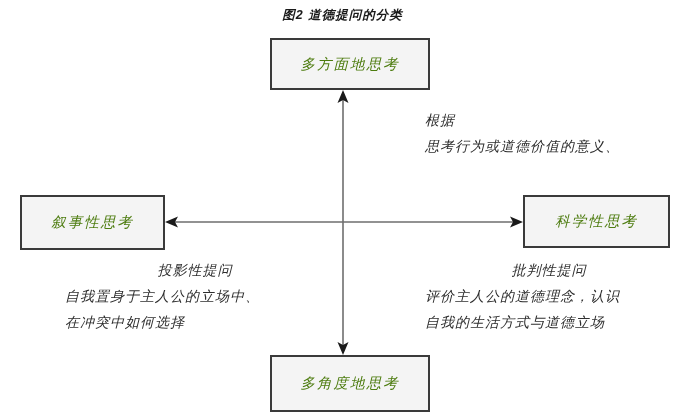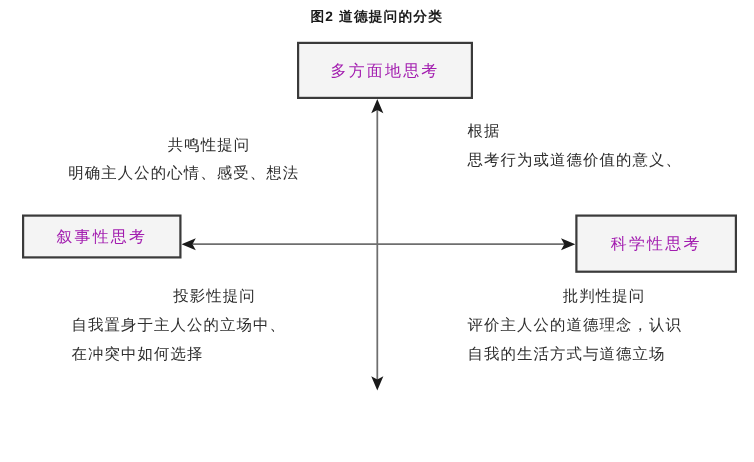--- a/index.html
+++ b/index.html
@@ -8,20 +8,21 @@
     background: #ffffff;
   }
   .canvas {
     position: relative;
     width: 685px;
     height: 420px;
     background: #ffffff;
     font-family: "Liberation Serif", "DejaVu Serif", serif;
     color: #2b2b2b;
     overflow: hidden;
+    font-style: italic;
   }
   .fig-title {
     position: absolute;
     top: 7px;
     left: 0;
     width: 100%;
     text-align: center;
     font-family: "Liberation Sans", "DejaVu Sans", sans-serif;
     font-weight: bold;
     font-size: 12.5px;
@@ -31,25 +32,25 @@
   .node {
     position: absolute;
     box-sizing: border-box;
     background: #f4f4f4;
     border: 2px solid #3a3a3a;
     display: flex;
     align-items: center;
     justify-content: center;
     font-size: 14.5px;
     letter-spacing: 2px;
-    color: #a21caf;
+    color: #4d7c0f;
   }
   .node-top    { left: 270px; top: 38px;  width: 160px; height: 52px; }
   .node-bottom { left: 270px; top: 355px; width: 160px; height: 57px; }
-  .node-left   { left: 20px;  top: 195px; width: 145px; height: 40px; }
+  .node-left   { left: 20px;  top: 195px; width: 145px; height: 55px; }
   .node-right  { left: 523px; top: 195px; width: 147px; height: 53px; }
   .axes {
     position: absolute;
     left: 0;
     top: 0;
     pointer-events: none;
   }
   .quad {
     position: absolute;
     font-size: 14px;
@@ -89,33 +90,32 @@
 
     <polygon points="165,222 178,216.5 175,222 178,227.5" fill="#1a1a1a"></polygon>
 
     <polygon points="523,222 510,227.5 513,222 510,216.5" fill="#1a1a1a"></polygon>
   </svg>
 
   <div class="node node-top">
     <span>多方面地思考</span>
   </div>
 
+  <div class="node node-bottom">
+    <span>多角度地思考</span>
+  </div>
 
   <div class="node node-left">
     <span>叙事性思考</span>
   </div>
 
   <div class="node node-right">
     <span>科学性思考</span>
   </div>
 
-  <div class="quad quad-tl">
-    <span class="q-heading">共鸣性提问</span>
-    <span class="q-line">明确主人公的心情、感受、想法</span>
-  </div>
 
   <div class="quad quad-tr">
     <span class="q-line">根据</span>
     <span class="q-line">思考行为或道德价值的意义、</span>
   </div>
 
   <div class="quad quad-bl">
     <span class="q-heading">投影性提问</span>
     <span class="q-line">自我置身于主人公的立场中、</span>
     <span class="q-line">在冲突中如何选择</span>

